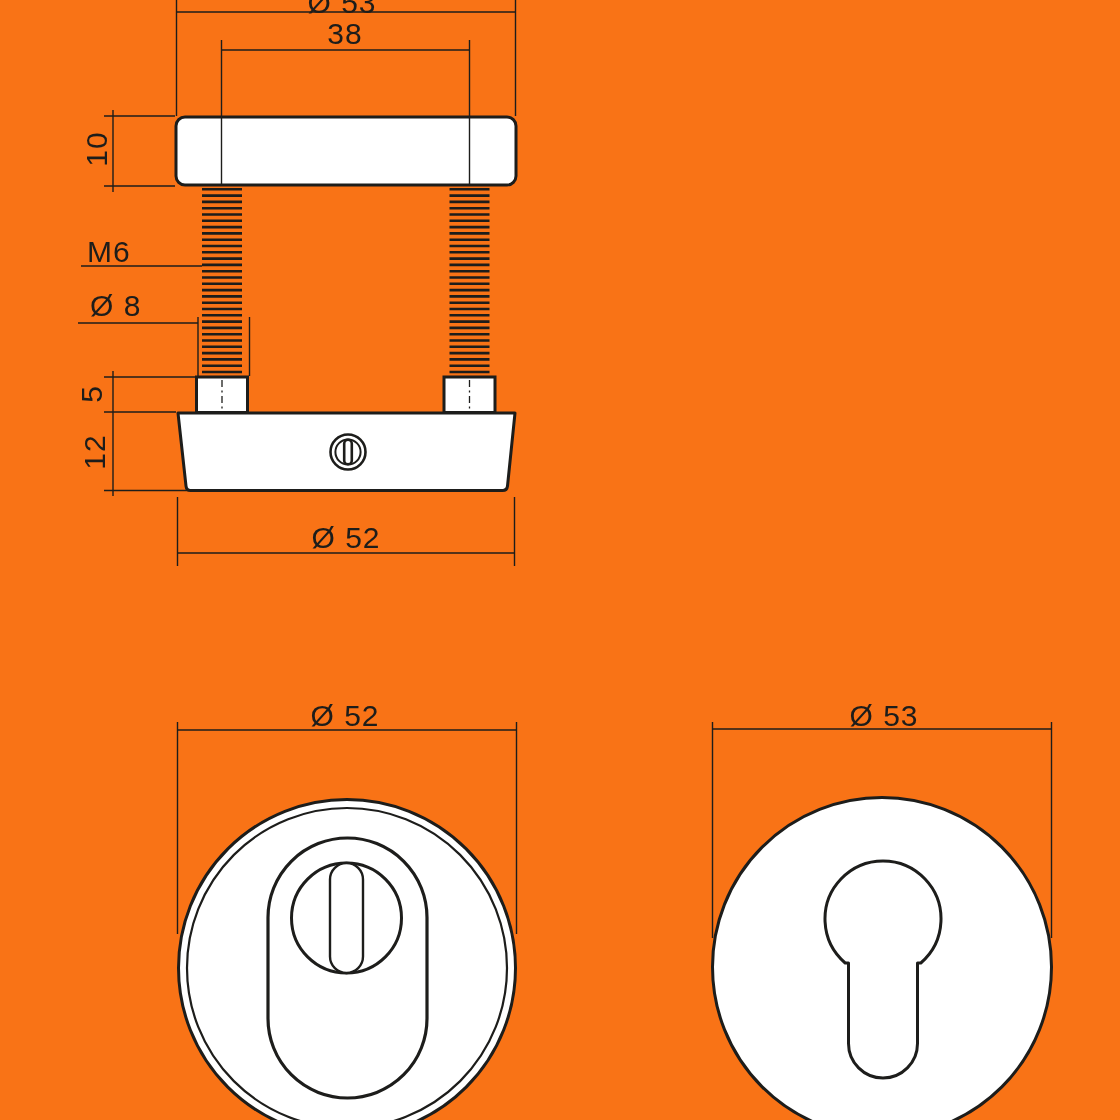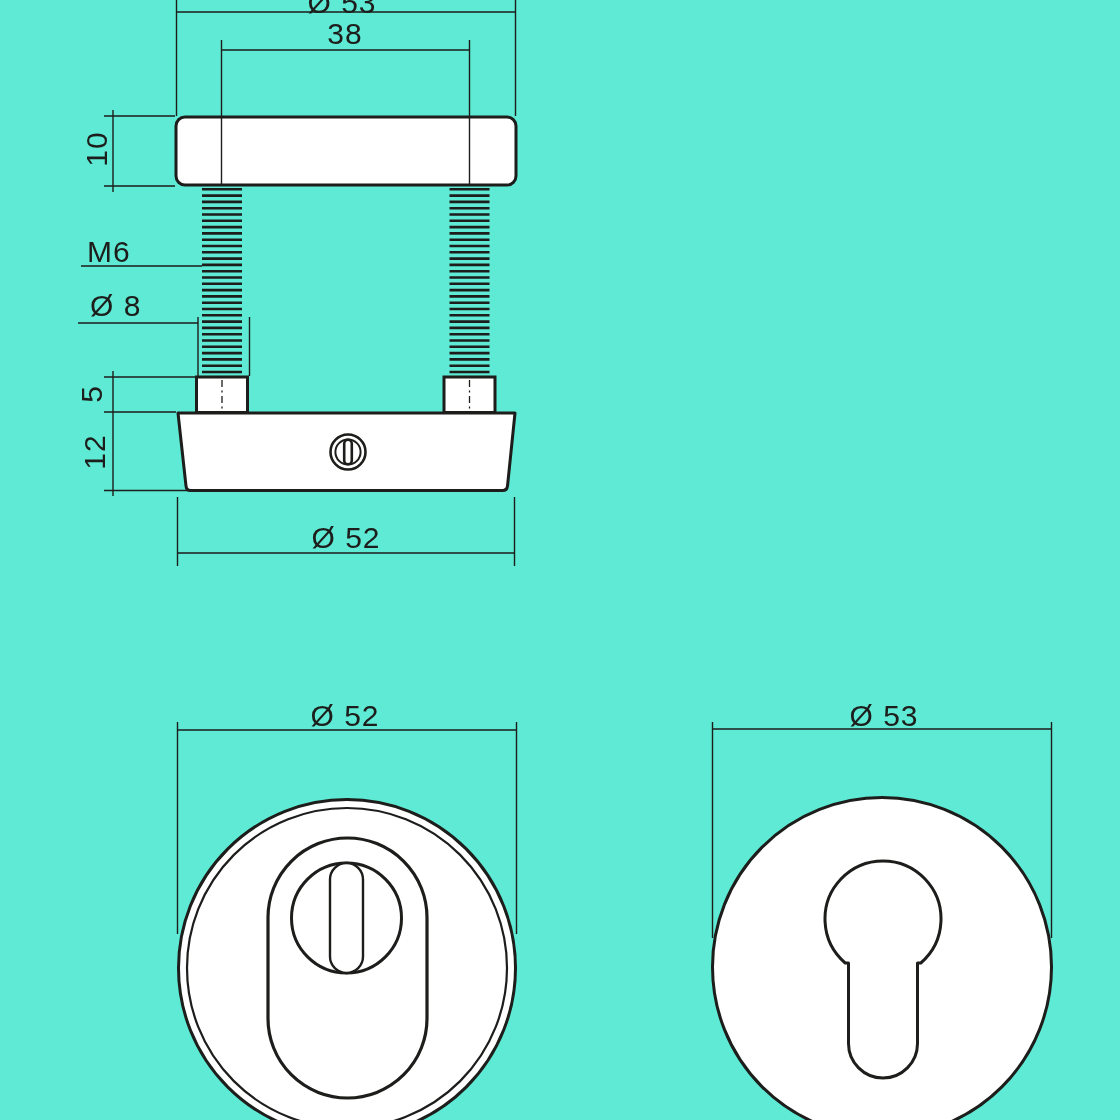--- a/index.html
+++ b/index.html
@@ -1,16 +1,16 @@
 <!DOCTYPE html>
 <html><head>
 <meta charset="utf-8">
 <style>
   html,body{margin:0;padding:0;background:#ffffff;}
-  .canvas{position:relative;width:1120px;height:1120px;background:#5eead4;overflow:hidden;font-family:"Liberation Sans",sans-serif;text-decoration:underline;}
+  .canvas{position:relative;width:1120px;height:1120px;background:#f97316;overflow:hidden;font-family:"Liberation Sans",sans-serif;text-decoration:underline;}
   svg{position:absolute;left:0;top:0;}
   .ln{stroke:#1d1d1b;stroke-width:1.4;fill:none;}
   .outline{stroke:#1d1d1b;stroke-width:3;fill:#ffffff;}
   .outline-nf{stroke:#1d1d1b;stroke-width:3;fill:none;}
   .thread{stroke:#1d1d1b;stroke-width:40;stroke-dasharray:2.6 3.7;fill:none;}
   .cline{stroke:#1d1d1b;stroke-width:1.3;stroke-dasharray:7 3.5 2 3.5;fill:none;}
   .dim-text{font-family:"Liberation Sans",sans-serif;font-size:30px;letter-spacing:1px;fill:#1d1d1b;}
 </style>
 </head>
 <body>

